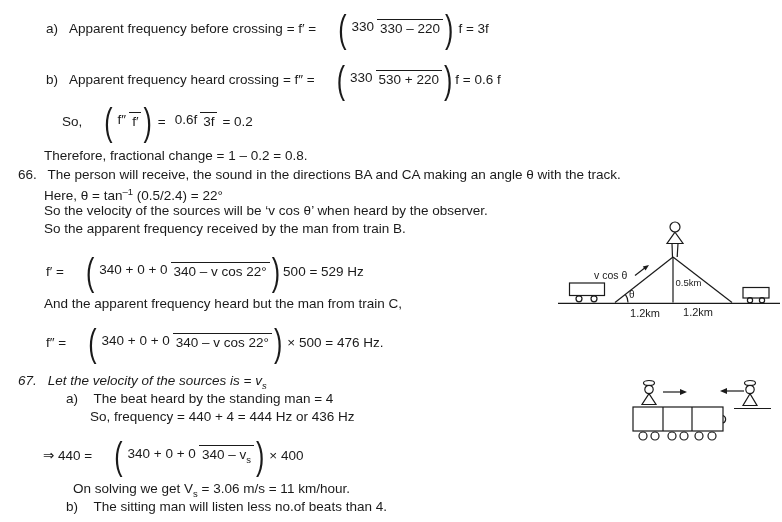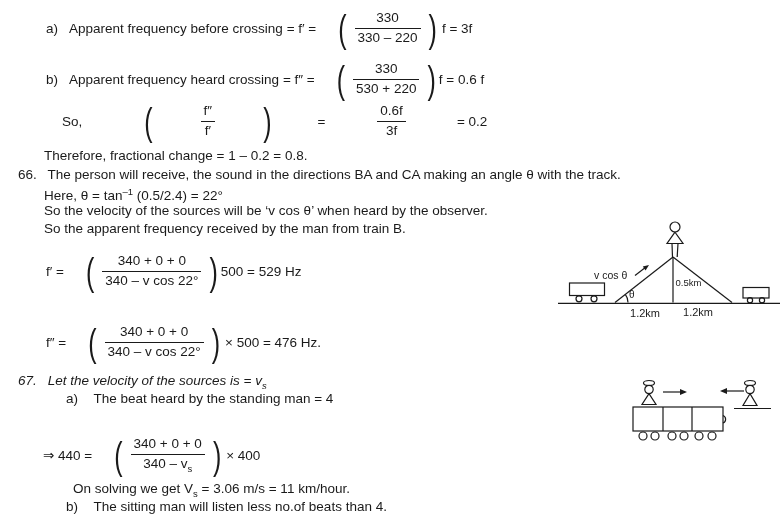--- a/index.html
+++ b/index.html
@@ -15,22 +15,22 @@
   .w26 { width:26px; }
   .w24 { width:24px; }
   .pre { margin-right:21px; }
   .sfx { margin-left:4px; }
   .sfx-tight { margin-left:2px; }
   .eq  { margin:0 5px; }
   .bigparen {
     display:inline-block; font-size:25px; font-weight:300;
     transform:scaleY(1.55); line-height:1; padding:0 1px;
   }
-  .frac { display:inline-flex; flex-direction:column; 
-          margin:0 7px; line-height:1.25; text-align:center; }
+  .frac { display:inline-flex; flex-direction:row; align-items:center;
+          margin:0 1px; line-height:1.25; text-align:center; }
   .frac .num { padding:0 3px 1px; }
   .frac .den { border-top:1.3px solid #1a1a1a; padding:1px 3px 0; }
   sub { font-size:9.5px; }
   sup { font-size:9.5px; }
   .diagram { position:absolute; }
   .diagram svg { display:block; }
   .diagram line, .diagram path, .diagram rect, .diagram circle,
   .diagram ellipse, .diagram polyline { stroke:#1a1a1a; stroke-width:1.2; fill:none; }
   .diagram .filled { fill:#1a1a1a; stroke:none; }
   .diagram .whitefill { fill:#ffffff; }
@@ -59,21 +59,21 @@
     <span class="pre">Apparent frequency heard crossing = f″ =</span>
     <span class="bigparen">(</span>
     <span class="frac">
       <span class="num">330</span>
       <span class="den">530 + 220</span>
     </span>
     <span class="bigparen">)</span>
     <span class="sfx-tight">f = 0.6 f</span>
   </div>
 
-  <div class="row frow" style="top:99px; left:62px;gap:40px;">
+  <div class="row frow" style="top:99px; left:62px;">
     <span class="pre">So,</span>
     <span class="bigparen">(</span>
     <span class="frac">
       <span class="num">f″</span>
       <span class="den">f′</span>
     </span>
     <span class="bigparen">)</span>
     <span class="eq">=</span>
     <span class="frac">
       <span class="num">0.6f</span>
@@ -104,39 +104,45 @@
     <span class="pre">f′ =</span>
     <span class="bigparen">(</span>
     <span class="frac">
       <span class="num">340 + 0 + 0</span>
       <span class="den">340 – v cos 22°</span>
     </span>
     <span class="bigparen">)</span>
     <span class="sfx-tight">500 = 529 Hz</span>
   </div>
 
+  <div class="row" style="top:296px; left:44px;">
+    <span>And the apparent frequency heard but the man from train C,</span>
+  </div>
 
   <div class="row frow" style="top:320px; left:46px;">
     <span class="pre">f″ =</span>
     <span class="bigparen">(</span>
     <span class="frac">
       <span class="num">340 + 0 + 0</span>
       <span class="den">340 – v cos 22°</span>
     </span>
     <span class="bigparen">)</span>
     <span class="sfx">× 500 = 476 Hz.</span>
   </div>
 
   <div class="row" style="top:373px; left:18px;font-style:italic;">
     <span class="lbl w26">67.</span>
     <span><span>Let the velocity of the sources is = v</span><sub>s</sub></span>
   </div>
   <div class="row" style="top:391px; left:66px;">
     <span class="lbl w24">a)</span>
     <span>The beat heard by the standing man = 4</span>
+  </div>
+  <div class="row" style="top:409px; left:90px;">
+    <span>So, frequency = 440 + 4 = 444 Hz or 436 Hz</span>
   </div>
 
   <div class="row frow" style="top:433px; left:43px;">
     <span class="pre">⇒ 440 =</span>
     <span class="bigparen">(</span>
     <span class="frac">
       <span class="num">340 + 0 + 0</span>
       <span class="den"><span>340 – v</span><sub>s</sub></span>
     </span>
     <span class="bigparen">)</span>

